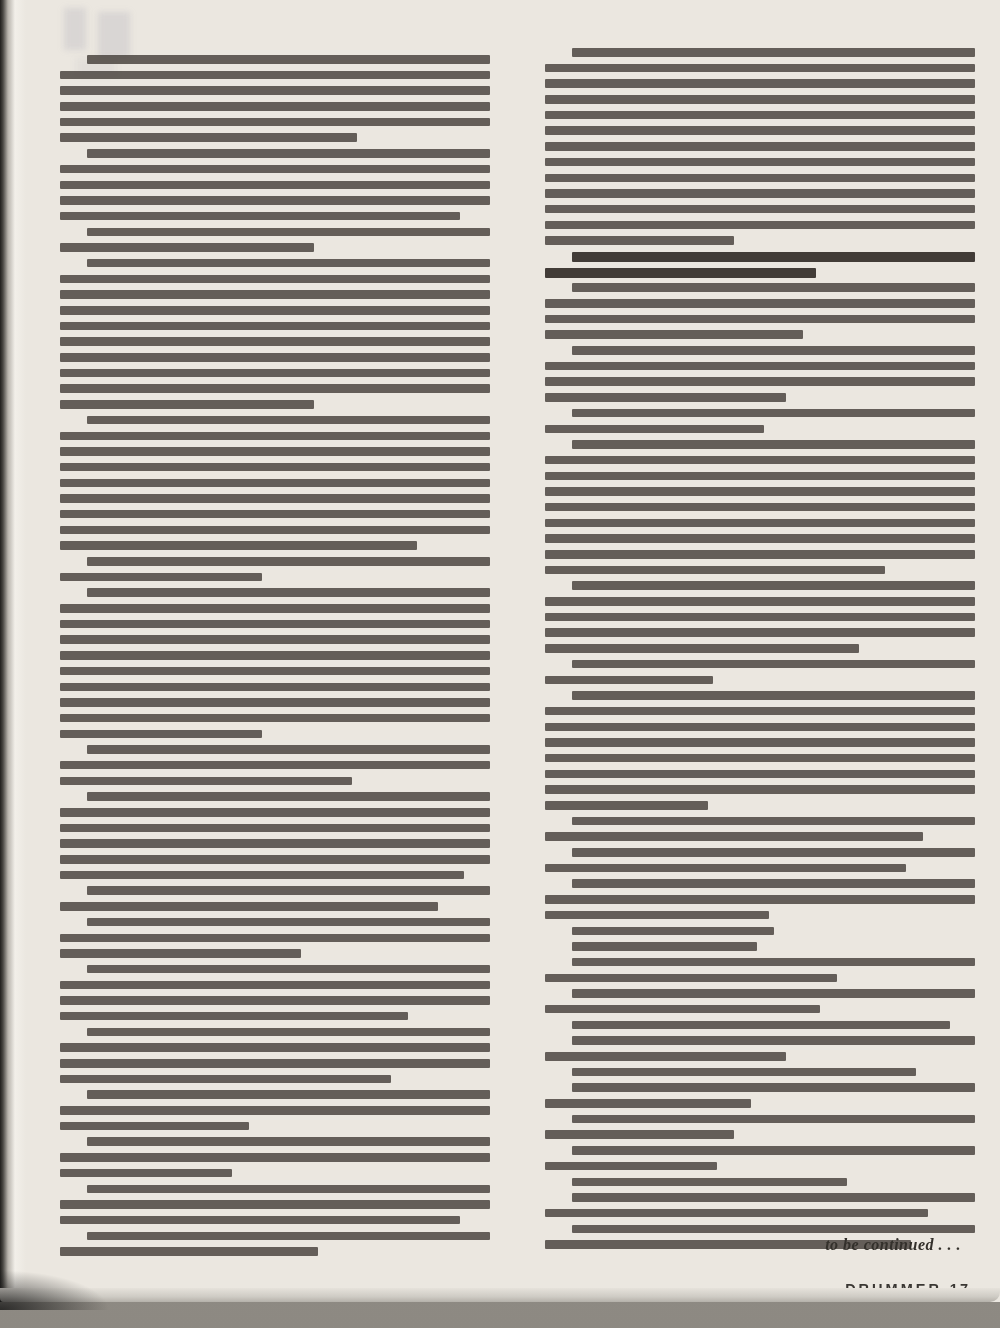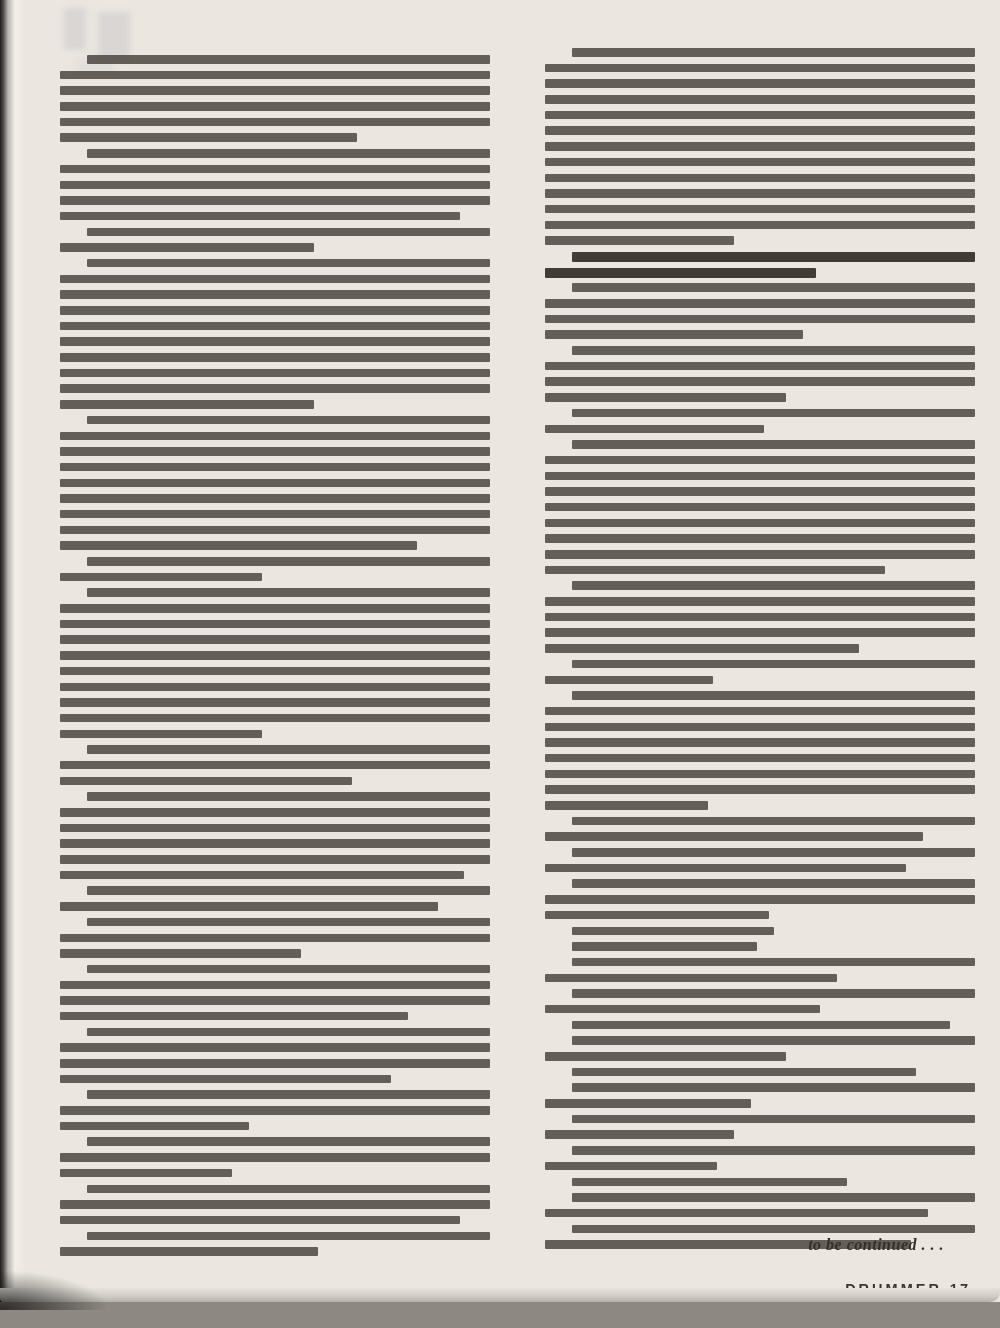--- a/index.html
+++ b/index.html
@@ -27,21 +27,21 @@
   
   .col{position:absolute;width:430px;}
   .col-left{left:60px;top:55px;}
   .col-right{left:545px;top:48px;}
   .para{margin:0;}
   .tline{height:8.5px;margin-bottom:7.2px;background:#46403a;opacity:.82;border-radius:1px;}
   .tline.first{margin-left:27px;}
   .para.emph .tline{height:10px;margin-bottom:5.7px;background:#332e28;opacity:.92;}
 
   
-  .continued{position:absolute;right:56px;top:1236px;
+  .continued{position:absolute;right:39px;top:1236px;
              font-family:"Liberation Serif",serif;font-style:italic;font-weight:bold;
              font-size:16px;color:#33302b;letter-spacing:.5px;}
   .folio{position:absolute;right:30px;top:1281px;
          font-family:"Liberation Sans",sans-serif;font-weight:bold;
          font-size:14.5px;color:#3a3733;letter-spacing:3px;}
   .folio .num{margin-left:8px;letter-spacing:2px;}
 </style>
 </head>
 <body>
 

